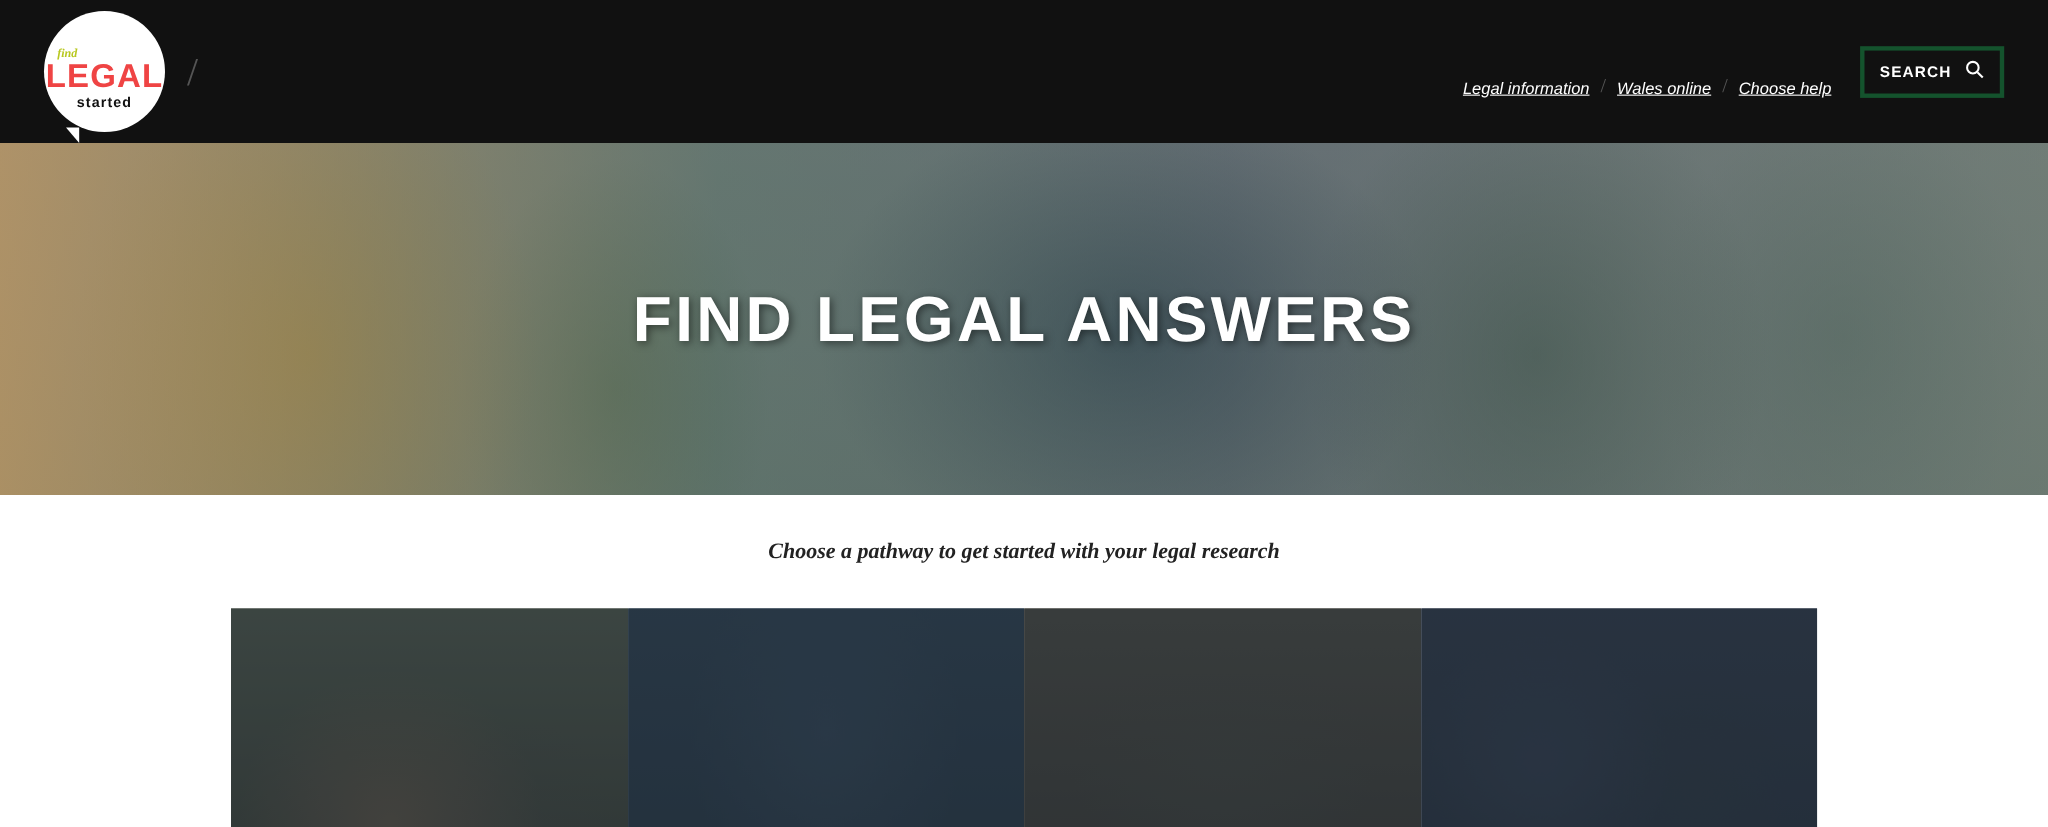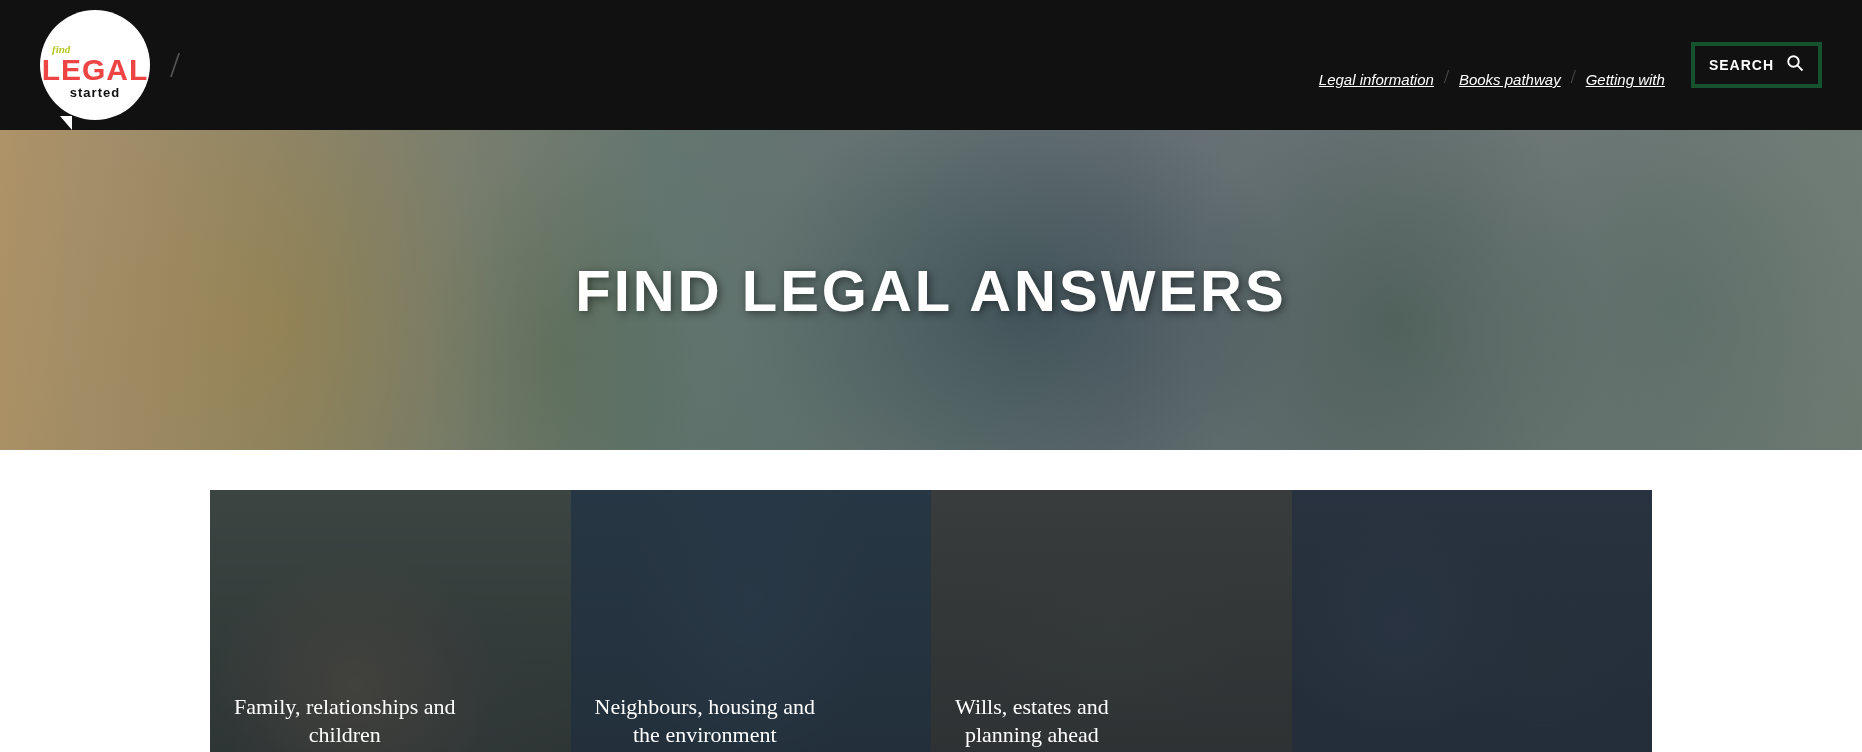--- a/index.html
+++ b/index.html
@@ -265,23 +265,23 @@
     <span class="logo-legal">LEGAL</span>
     <span class="logo-answers">started</span>
   </div>
 
   <span class="header-divider">/</span>
 
 
   <nav class="header-nav">
     <a class="nav-link">Legal information</a>
     <span class="nav-separator">/</span>
-    <a class="nav-link">Books pathway</a>
+    <a class="nav-link">Wales online</a>
     <span class="nav-separator">/</span>
-    <a class="nav-link">Getting with</a>
+    <a class="nav-link">Choose help</a>
 
     <div class="search-box">
       <span class="search-label">SEARCH</span>
       <span class="search-icon-svg">
         <svg width="18" height="18" viewBox="0 0 24 24" fill="none" stroke="#fff" stroke-width="2.5">
           <circle cx="10" cy="10" r="7"></circle>
           <line x1="15.5" y1="15.5" x2="22" y2="22"></line>
         </svg>
       </span>
     </div>
@@ -290,20 +290,21 @@
 
 <section class="hero">
   <div class="hero-bg-img"></div>
   <div class="hero-bg"></div>
   <div class="hero-content">
     <h1 class="hero-title">FIND LEGAL ANSWERS</h1>
   </div>
 </section>
 
 <section class="pathway-section">
+  <p class="pathway-label">Choose a pathway to get started with your legal research</p>
 
   <div class="cards-container">
 
     <div class="card card-1">
       <div class="card-bg"></div>
       <div class="card-overlay"></div>
       <span class="card-label">Family, relationships and<br>children</span>
     </div>
 
     <div class="card card-2">

